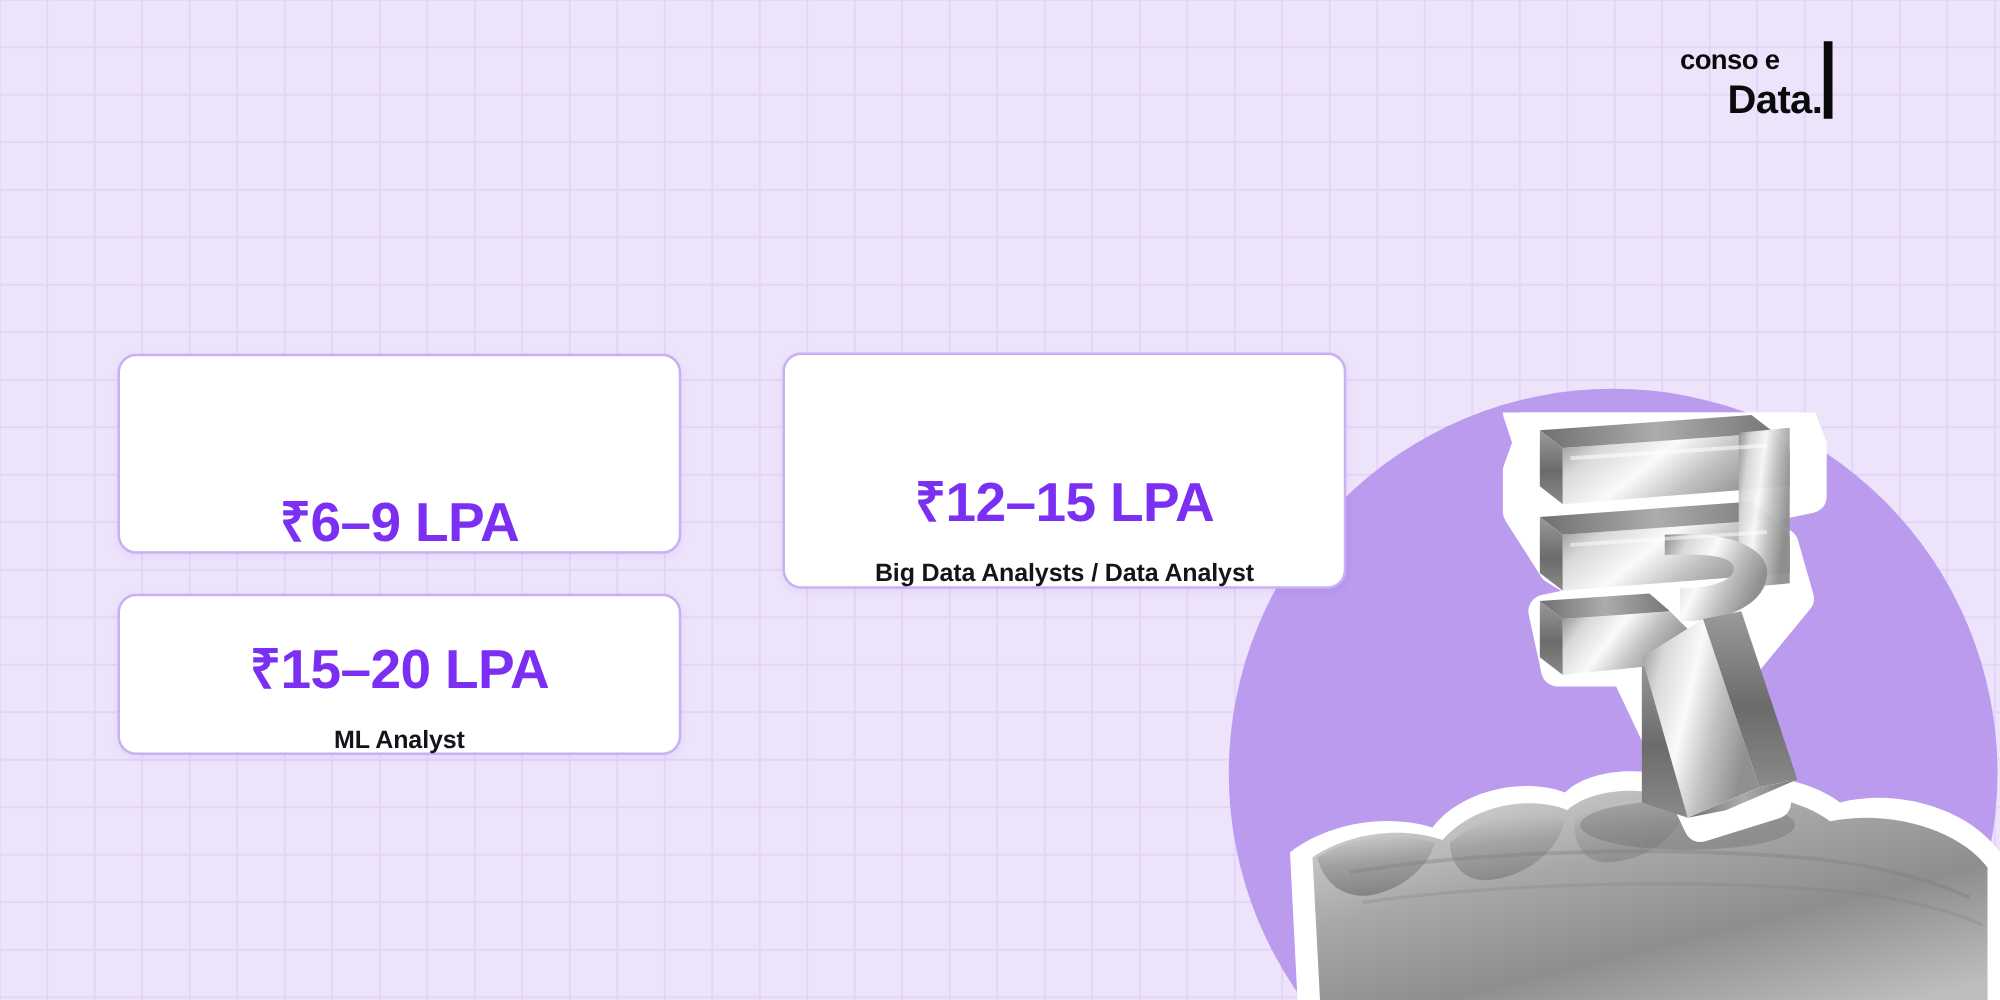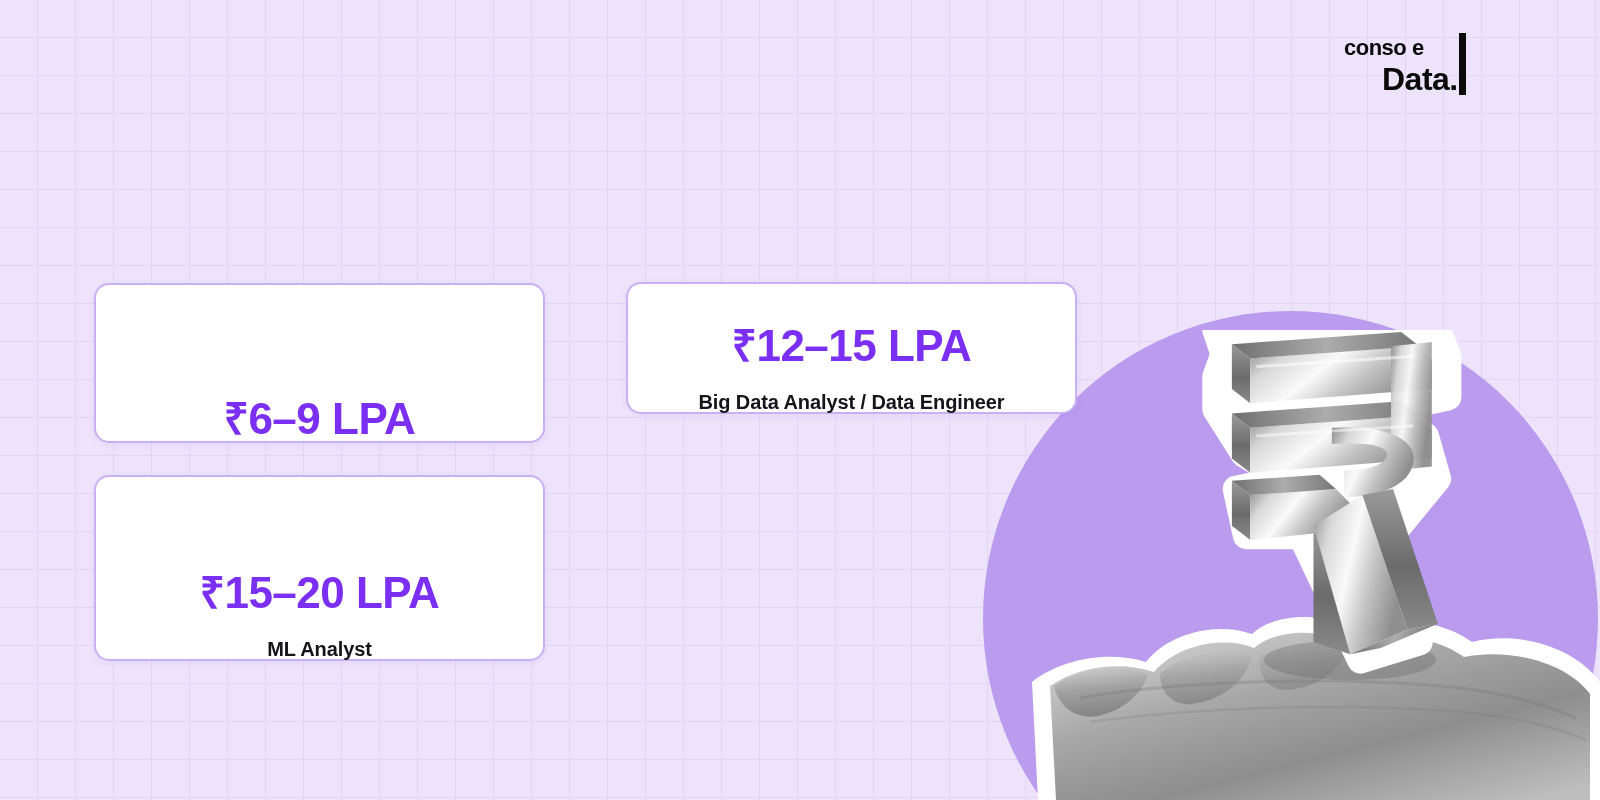--- a/index.html
+++ b/index.html
@@ -115,22 +115,22 @@
   .card-role {
     margin-top:24px;
     font-size:20px;
     font-weight:bold;
     color:#15141A;
     letter-spacing:-0.1px;
     line-height:1;
   }
 
   #card-0 { left:94px;  top:283px; width:451px; height:160px; }
-  #card-1 { left:626px; top:282px; width:451px; height:132px; }
-  #card-2 { left:94px;  top:475px; width:451px; height:186px; }
+  #card-1 { left:626px; top:282px; width:451px; height:189px; }
+  #card-2 { left:94px;  top:475px; width:451px; height:129px; }
 
   
   .illustration {
     position:absolute;
     left:1020px;
     top:330px;
     width:580px;
     height:470px;
   }
   .illustration svg { display:block; width:100%; height:100%; }
@@ -150,21 +150,21 @@
     <span class="logo-stem"></span>
     <span class="logo-word logo-flare">Data.</span>
   </div>
 
   <div class="card" id="card-0">
     <div class="card-amount">₹6–9 LPA</div>
   </div>
 
   <div class="card" id="card-1">
     <div class="card-amount">₹12–15 LPA</div>
-    <div class="card-role">Big Data Analyst / Data Engineer</div>
+    <div class="card-role">Big Data Analysts / Data Analyst</div>
   </div>
 
   <div class="card" id="card-2">
     <div class="card-amount">₹15–20 LPA</div>
     <div class="card-role">ML Analyst</div>
   </div>
 
   <div class="illustration">
     <svg viewBox="0 0 580 470" xmlns="http://www.w3.org/2000/svg">
       <defs>

